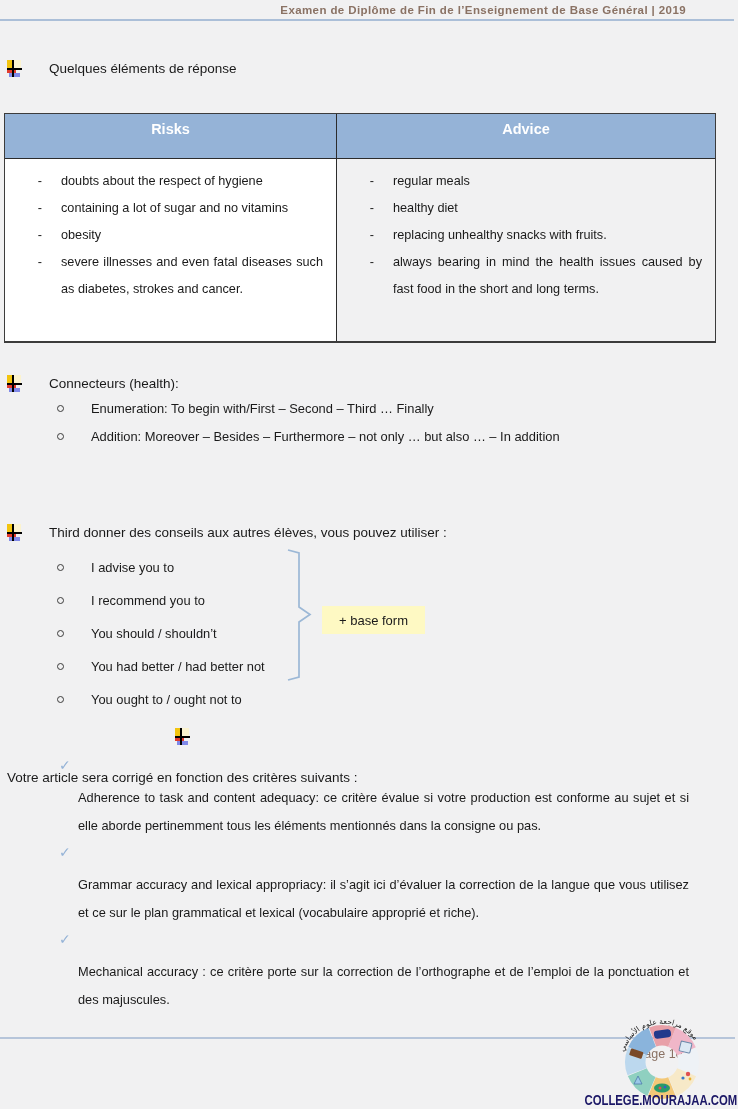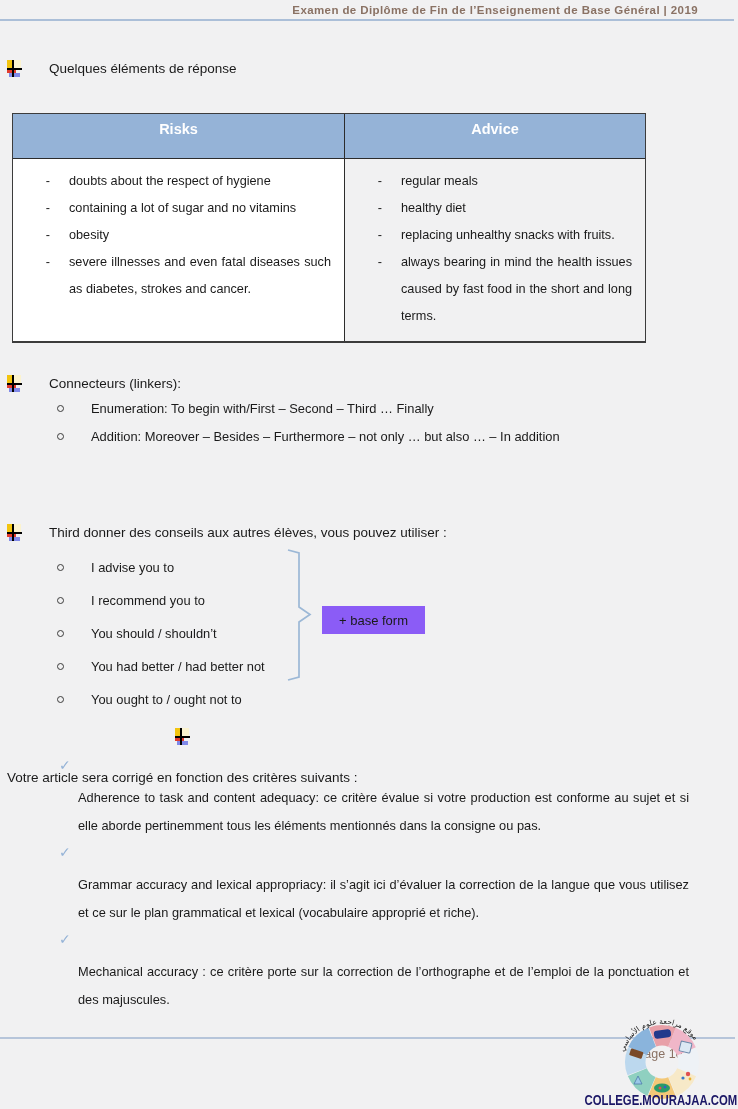--- a/index.html
+++ b/index.html
@@ -4,52 +4,52 @@
 <style>
   * { margin:0; padding:0; box-sizing:border-box; }
   html,body { width:738px; height:1109px; }
   body {
     position:relative; overflow:hidden;
     background:#f1f1f2;
     font-family:"Liberation Sans","DejaVu Sans",sans-serif;
     color:#1a1a1a;
   }
   
-  .header-title{ position:absolute; top:4px; right:40px; font-size:11.5px; font-weight:bold; color:#8a7264; letter-spacing:.4px; }
+  .header-title{ position:absolute; top:4px; right:52px; font-size:11.5px; font-weight:bold; color:#8a7264; letter-spacing:.4px; }
   .header-rule{ position:absolute; top:19px; left:0; right:4px; height:2px; background:#abbfd8; }
   
   .sec-head{ position:absolute; left:7px; display:flex; align-items:center; gap:27px; font-size:13.5px; }
   .plus-bullet{ position:relative; width:15px; height:17px; flex:0 0 15px; }
   .pb-y{ position:absolute; left:0; top:0; width:7px; height:9px; background:#f2c40e; }
   .pb-c{ position:absolute; left:7px; top:0; width:7px; height:9px; background:#fbf3cf; }
   .pb-r{ position:absolute; left:0; top:9px; width:9px; height:4px; background:#e23b2e; }
   .pb-b{ position:absolute; left:2px; top:13px; width:11px; height:4px; background:#8089e8; }
   .pb-v{ position:absolute; left:5px; top:0; width:2px; height:17px; background:#000; }
   .pb-h{ position:absolute; left:0; top:8px; width:15px; height:2px; background:#000; }
   
-  .answers-table{ position:absolute; left:12px; top:113px; width:634px; border:1px solid #3c3c3c; border-bottom-width:2px; }
+  .answers-table{ position:absolute; left:4px; top:113px; width:712px; border:1px solid #3c3c3c; border-bottom-width:2px; }
   .t-headrow{ display:flex; height:45px; background:#95b3d7; border-bottom:1px solid #2c2c2c; }
   .t-hcell{ flex:0 0 332px; display:flex; justify-content:center; padding-top:7px; color:#fff; font-weight:bold; font-size:14.5px; }
   .t-hcell.first{ border-right:1px solid #2c2c2c; }
   .t-hcell.second{ flex:1; }
   .t-bodyrow{ display:flex; min-height:182px; }
   .t-bcell{ flex:0 0 332px; padding:9px 6px 9px 0; }
   .t-bcell.first{ background:#ffffff; border-right:1px solid #2c2c2c; }
   .t-bcell.second{ flex:1; background:transparent; }
   .t-item{ display:flex; line-height:27px; font-size:12.7px; }
   .t-dash{ flex:0 0 37px; text-align:right; }
   .t-text{ flex:1; margin-left:19px; margin-right:7px; text-align:justify; }
   
   .o-list{ position:absolute; left:57px; }
   .o-item{ display:flex; align-items:center; font-size:12.9px;gap:12px; }
   .o-item.h28{ height:28px; } .o-item.h27{ height:27px;margin-top:6px; }
   .o-mark{ flex:0 0 7px; width:7px; height:7px; border:1.4px solid #3c3c3c; border-radius:50%; margin-right:15px; }
   
   .bracket{ position:absolute; left:283px; top:546px; }
-  .base-form-box{ position:absolute; left:322px; top:606px; width:103px; height:28px; background:#8b5cf6; display:flex; align-items:center; justify-content:center; font-size:13px; }
+  .base-form-box{ position:absolute; left:322px; top:606px; width:103px; height:28px; background:#fef9c3; display:flex; align-items:center; justify-content:center; font-size:13px; }
   
   .c-list{ position:absolute; left:59px; top:752px; width:630px; }
   .c-item{ display:flex; line-height:27.6px; font-size:12.8px; }
   .c-check{ flex:0 0 19px; color:#95b3d7; font-size:14px; }
   .c-text{ flex:1; text-align:justify;margin-top:32px; }
   
   .footer-rule{ position:absolute; top:1037px; left:0; right:3px; height:2px; background:#b6c5da; }
   .page-label{ position:absolute; top:1047px; left:636px; font-size:12.5px; color:#8a7264; }
   .logo-wrap{ position:absolute; left:610px; top:1018px; width:104px; height:84px; }
   .site-url{ position:absolute; top:1091px; right:1px; font-size:15.5px; font-weight:bold; color:#1b1766; transform:scaleX(.73); transform-origin:100% 50%; white-space:nowrap; }
@@ -119,21 +119,21 @@
 
 <div class="sec-head" style="top:375px;">
   <span class="plus-bullet">
       <i class="pb-y"></i>
       <i class="pb-c"></i>
       <i class="pb-r"></i>
       <i class="pb-b"></i>
       <i class="pb-v"></i>
       <i class="pb-h"></i>
     </span>
-  <span>Connecteurs (linkers):</span>
+  <span>Connecteurs (health):</span>
 </div>
 <div class="o-list" style="top:394px;">
   <div class="o-item h28">
       <span class="o-mark"></span>
       <span>Enumeration: To begin with/First – Second – Third … Finally</span>
     </div>
   <div class="o-item h28">
       <span class="o-mark"></span>
       <span>Addition: Moreover – Besides – Furthermore – not only … but also … – In addition</span>
     </div>

